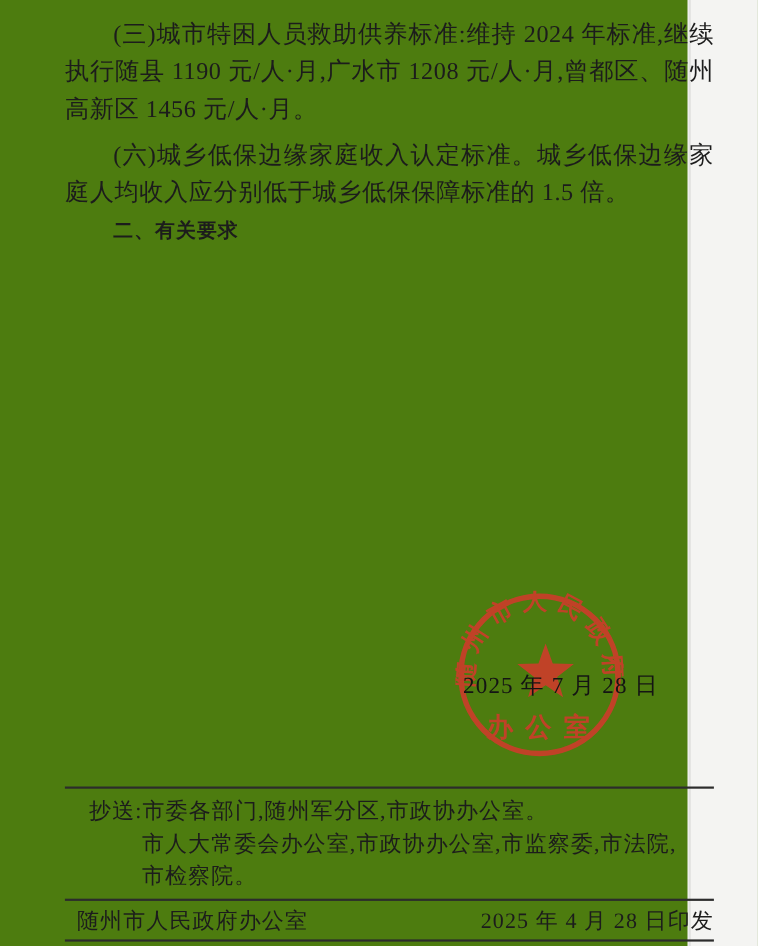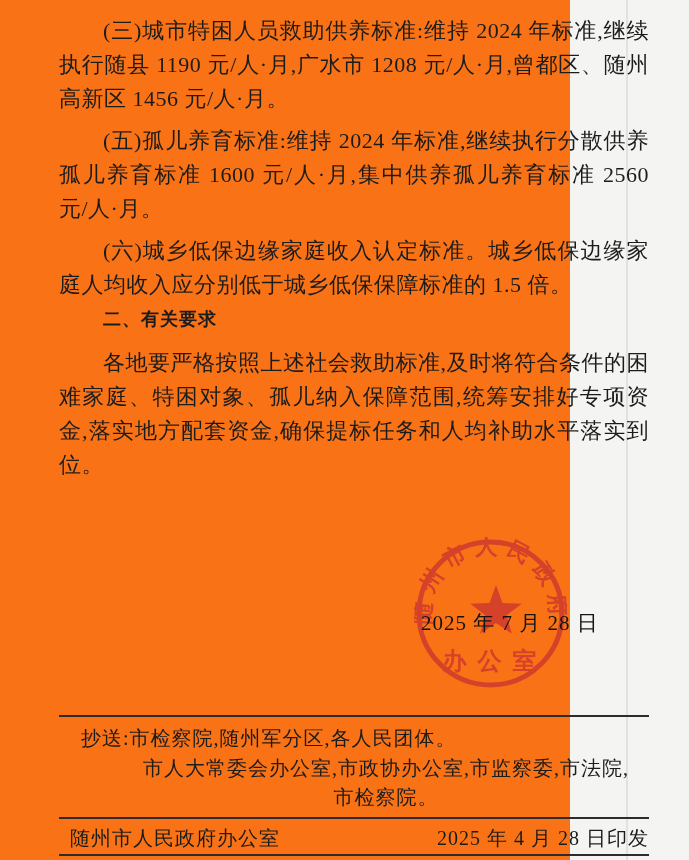--- a/index.html
+++ b/index.html
@@ -4,22 +4,22 @@
 <style>
   html,body{margin:0;padding:0;}
   body{
     width:689px;height:860px;
     background:#f4f4f2;
     font-family:"Liberation Serif","DejaVu Serif",serif;
     overflow:hidden;
   }
   .page{
     position:relative;
-    width:570px;height:860px;
-    background:#f97316;
+    width:625px;height:860px;
+    background:#4d7c0f;
     color:#1c1c1c;
   }
   
   .fold-line{
     position:absolute;left:626px;top:0;width:2px;height:860px;
     background:rgba(160,160,160,0.22);
   }
   
   .body-block{
     position:absolute;left:59px;top:14px;width:590px;
@@ -57,43 +57,41 @@
   }
   .rule-1{top:715px;}
   .rule-2{top:817px;}
   .rule-3{top:854px;}
   
   .copy-block{
     position:absolute;left:81px;top:724px;width:562px;
     font-size:20px;line-height:29.5px;letter-spacing:1px;
   }
   .copy-line{white-space:nowrap;}
-  .copy-line.indented{margin-left:48px;text-align:center;}
+  .copy-line.indented{margin-left:48px;}
   .copy-label{display:inline;}
   
   .footer-row{
     position:absolute;left:70px;top:826px;width:579px;
     display:flex;justify-content:space-between;align-items:center;
     font-size:20px;line-height:24px;letter-spacing:1px;
     white-space:nowrap;
   }
 </style>
 </head>
 <body>
 
 <div class="page">
 
   <div class="fold-line"></div>
 
   <div class="body-block">
     <p>(三)城市特困人员救助供养标准:维持 2024 年标准,继续执行随县 1190 元/人·月,广水市 1208 元/人·月,曾都区、随州高新区 1456 元/人·月。</p>
-    <p>(五)孤儿养育标准:维持 2024 年标准,继续执行分散供养孤儿养育标准 1600 元/人·月,集中供养孤儿养育标准 2560 元/人·月。</p>
     <p class="no-gap">(六)城乡低保边缘家庭收入认定标准。城乡低保边缘家庭人均收入应分别低于城乡低保保障标准的 1.5 倍。</p>
     <div class="section-heading">二、有关要求</div>
-    <p>各地要严格按照上述社会救助标准,及时将符合条件的困难家庭、特困对象、孤儿纳入保障范围,统筹安排好专项资金,落实地方配套资金,确保提标任务和人均补助水平落实到位。</p>
   </div>
 
   <div class="seal">
     <svg width="153" height="153" viewBox="0 0 153 153">
       <g opacity="0.88">
         <circle cx="76.5" cy="76.5" r="71.5" fill="none" stroke="#d13b2c" stroke-width="5"></circle>
         <polygon points="82,48 88.5,66.1 107.7,66.7 92.5,78.4 97.9,96.8 82,86 66.1,96.8 71.5,78.4 56.3,66.7 75.5,66.1" fill="#d13b2c"></polygon>
         <defs>
           <path id="sealArc" d="M 24.5,106.5 A 60,60 0 1 1 128.5,106.5" fill="none"></path>
         </defs>
@@ -103,21 +101,21 @@
         <text x="81" y="132" font-size="24" fill="#d13b2c" letter-spacing="11" text-anchor="middle" font-family="Liberation Serif, DejaVu Serif, serif" font-weight="bold">办公室</text>
       </g>
     </svg>
   </div>
 
   <div class="sign-date">2025 年 7 月 28 日</div>
 
   <div class="rule rule-1"></div>
 
   <div class="copy-block">
-    <div class="copy-line"><span class="copy-label">抄送:</span><span>市检察院,随州军分区,各人民团体。</span></div>
+    <div class="copy-line"><span class="copy-label">抄送:</span><span>市委各部门,随州军分区,市政协办公室。</span></div>
     <div class="copy-line indented">市人大常委会办公室,市政协办公室,市监察委,市法院,</div>
     <div class="copy-line indented">市检察院。</div>
   </div>
 
   <div class="rule rule-2"></div>
 
   <div class="footer-row">
     <span>随州市人民政府办公室</span>
     <span>2025 年 4 月 28 日印发</span>
   </div>

